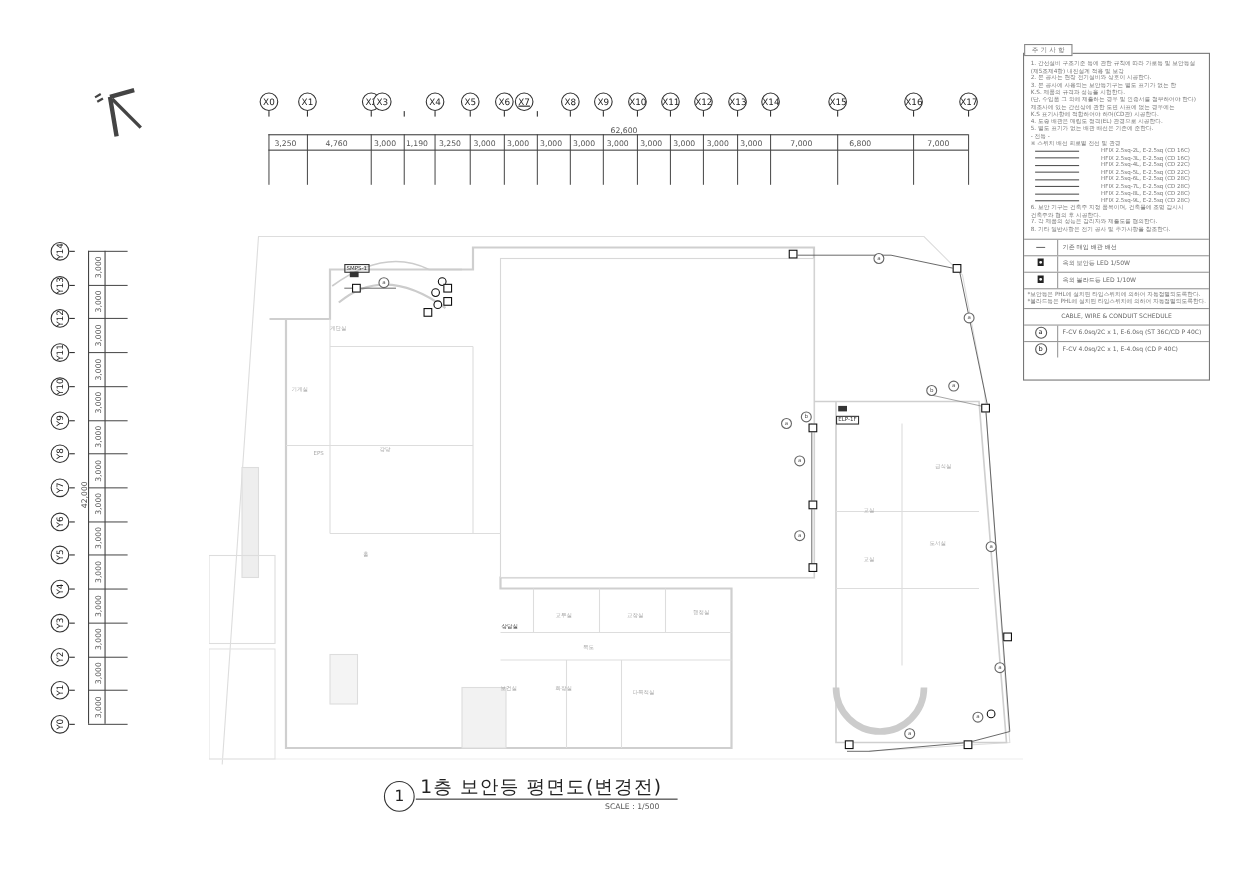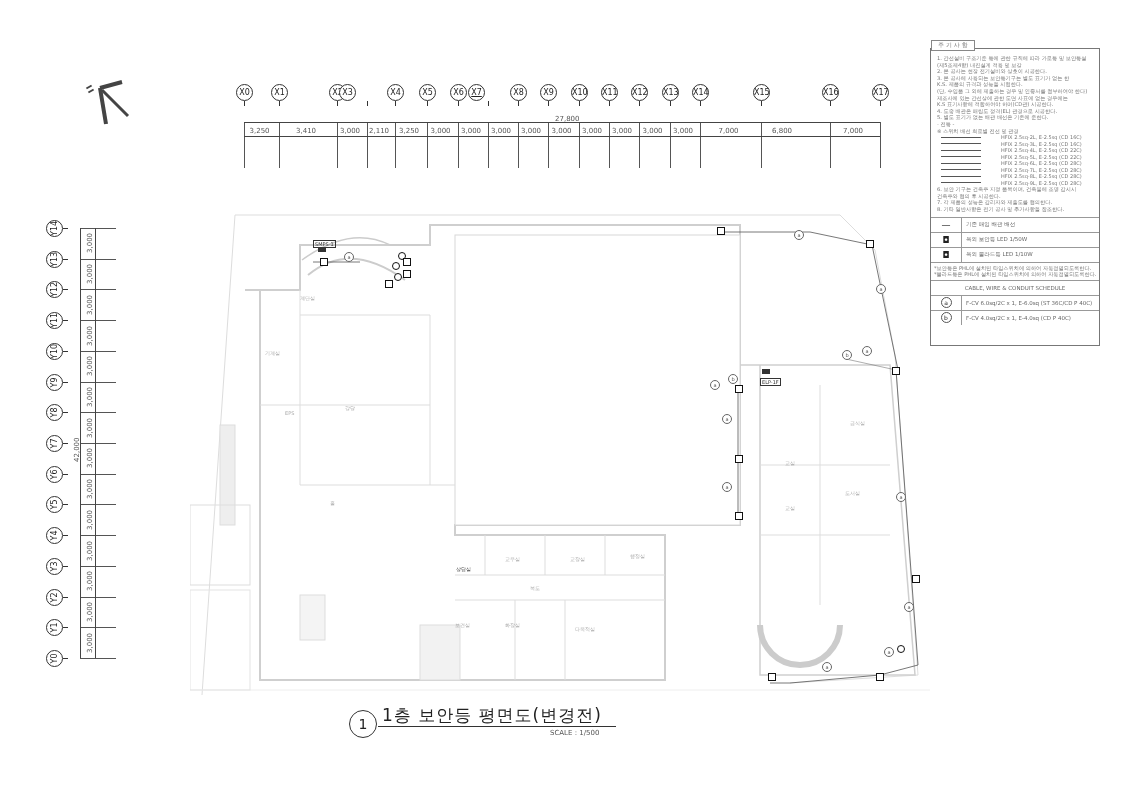--- a/index.html
+++ b/index.html
@@ -81,38 +81,38 @@
     <div class="grid-bubble" style="left: 753px; top: 84px;">X15</div>
     <div class="grid-tail" style="left: 761px; top: 101px;"></div>
     <div class="abs" style="left: 761px; top: 122px; width: 1px; height: 46px; background: rgb(85, 85, 85);"></div>
     <div class="grid-bubble" style="left: 822px; top: 84px;">X16</div>
     <div class="grid-tail" style="left: 830px; top: 101px;"></div>
     <div class="abs" style="left: 830px; top: 122px; width: 1px; height: 46px; background: rgb(85, 85, 85);"></div>
     <div class="grid-bubble" style="left: 872px; top: 84px;">X17</div>
     <div class="grid-tail" style="left: 880px; top: 101px;"></div>
     <div class="abs" style="left: 880px; top: 122px; width: 1px; height: 46px; background: rgb(85, 85, 85);"></div>
     <div class="dimtxt" style="left: 249.5px; top: 127px;">3,250</div>
-    <div class="dimtxt" style="left: 296px; top: 127px;">3,410</div>
+    <div class="dimtxt" style="left: 296px; top: 127px;">4,760</div>
     <div class="dimtxt" style="left: 340px; top: 127px;">3,000</div>
-    <div class="dimtxt" style="left: 369px; top: 127px;">2,110</div>
+    <div class="dimtxt" style="left: 369px; top: 127px;">1,190</div>
     <div class="dimtxt" style="left: 399px; top: 127px;">3,250</div>
     <div class="dimtxt" style="left: 430.5px; top: 127px;">3,000</div>
     <div class="dimtxt" style="left: 461px; top: 127px;">3,000</div>
     <div class="dimtxt" style="left: 491px; top: 127px;">3,000</div>
     <div class="dimtxt" style="left: 521px; top: 127px;">3,000</div>
     <div class="dimtxt" style="left: 551.5px; top: 127px;">3,000</div>
     <div class="dimtxt" style="left: 582px; top: 127px;">3,000</div>
     <div class="dimtxt" style="left: 612px; top: 127px;">3,000</div>
     <div class="dimtxt" style="left: 642.5px; top: 127px;">3,000</div>
     <div class="dimtxt" style="left: 673px; top: 127px;">3,000</div>
     <div class="dimtxt" style="left: 718.5px; top: 127px;">7,000</div>
     <div class="dimtxt" style="left: 772px; top: 127px;">6,800</div>
     <div class="dimtxt" style="left: 843px; top: 127px;">7,000</div>
   </div>
-<div class="abs" style="left:555px;top:115px;font-size:7px;color:#555">27,800</div>
+<div class="abs" style="left:555px;top:115px;font-size:7px;color:#555">62,600</div>
 <div class="abs" style="left:244px;top:122px;width:636px;height:1px;background:#444"></div>
 <div class="abs" style="left:244px;top:136px;width:636px;height:1px;background:#444"></div>
 
 <div id="ygrid">
     <div class="grid-bubble" style="left: 46px; top: 220px; transform: rotate(-90deg);">Y14</div>
     <div class="abs" style="left: 63px; top: 228px; width: 5px; height: 1px; background: rgb(51, 51, 51);"></div>
     <div class="abs" style="left: 80px; top: 228px; width: 36px; height: 1px; background: rgb(85, 85, 85);"></div>
     <div class="grid-bubble" style="left: 46px; top: 250.714px; transform: rotate(-90deg);">Y13</div>
     <div class="abs" style="left: 63px; top: 258.714px; width: 5px; height: 1px; background: rgb(51, 51, 51);"></div>
     <div class="abs" style="left: 80px; top: 258.714px; width: 36px; height: 1px; background: rgb(85, 85, 85);"></div>

